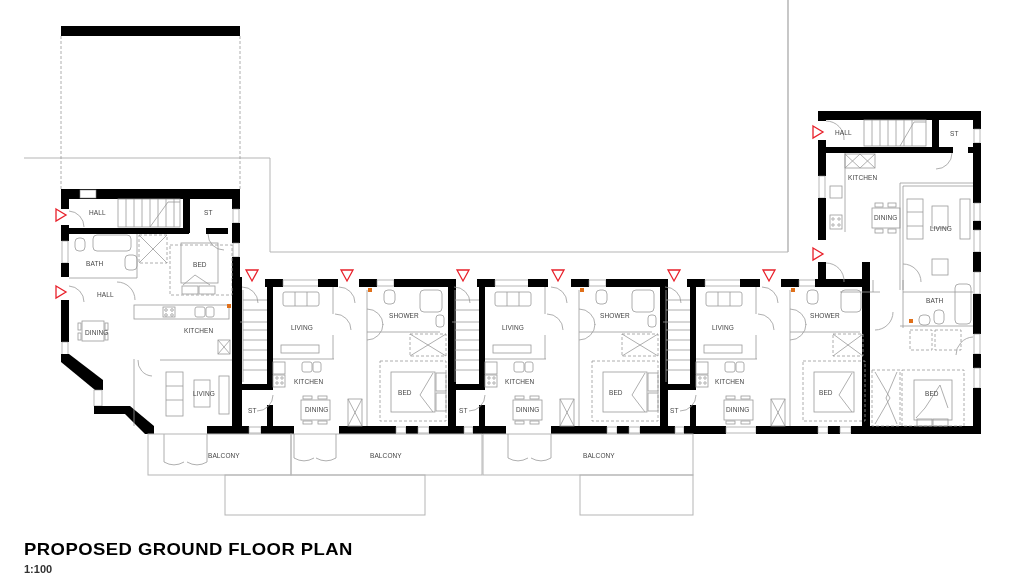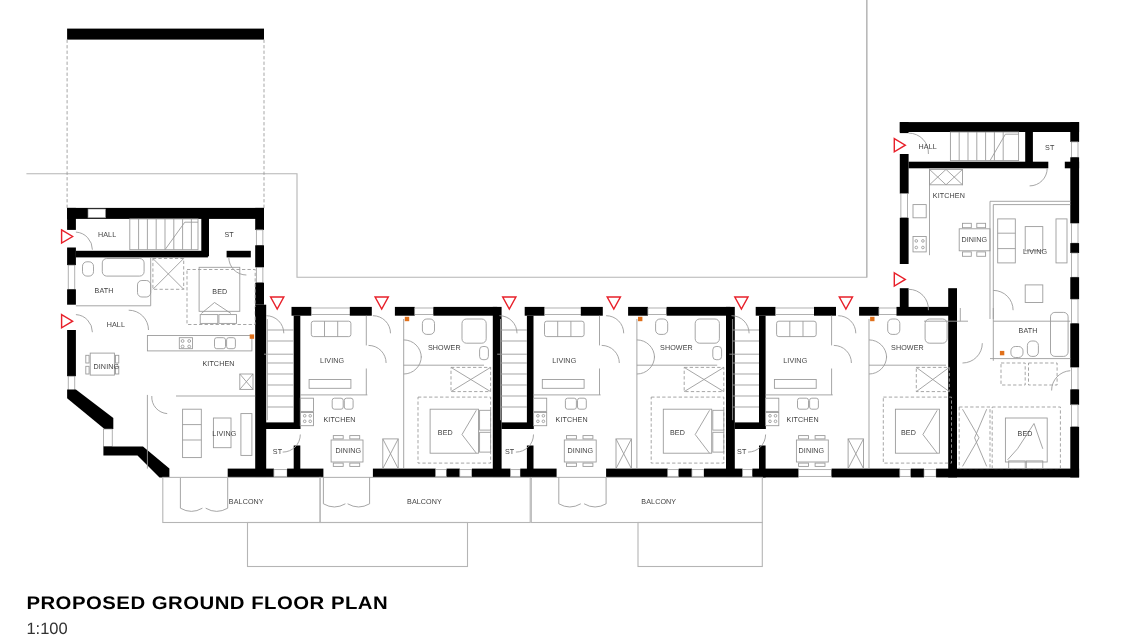--- a/index.html
+++ b/index.html
@@ -7,21 +7,21 @@
   #plan { position: absolute; left: 0; top: 0; width: 1024px; height: 583px; }
   .wall { fill: #000; }
   .thin { fill: none; stroke: #9a9a9a; stroke-width: 0.8; }
   .thin2 { fill: none; stroke: #b5b5b5; stroke-width: 1; }
   .dash { fill: none; stroke: #9a9a9a; stroke-width: 0.8; stroke-dasharray: 3 2; }
   .win { fill: #fff; stroke: #888; stroke-width: 0.6; }
   .lbl { font-family: "Liberation Sans", sans-serif; font-size: 6.5px; fill: #444; letter-spacing: 0.1px; }
   .entry { fill: none; stroke: #e8202a; stroke-width: 1.3; }
   .flue { fill: #e0701a; }
   .title { position: absolute; left: 24px; top: 540px; font-family: "Liberation Sans", sans-serif; font-weight: 900; font-size: 16.5px; color: #000; letter-spacing: 0.4px; margin: 0; transform: scaleX(1.12); transform-origin: left top; }
-  .scale { position: absolute; left: 24px; top: 563px; font-family: "Liberation Sans", sans-serif; font-size: 15px; color: #333; margin: 0; }
+  .scale { position: absolute; left: 24px; top: 563px; font-family: "Liberation Sans", sans-serif; font-size: 11px; color: #333; margin: 0; font-weight: bold; }
 </style>
 </head>
 <body>
 
 <svg id="plan" viewBox="0 0 1024 583" xmlns="http://www.w3.org/2000/svg">
 
   <g>
     <polyline class="thin2" points="24,158 270,158 270,252 788,252 788,0"></polyline>
     <line class="thin2" x1="788" y1="0" x2="788" y2="252"></line>
   </g>

